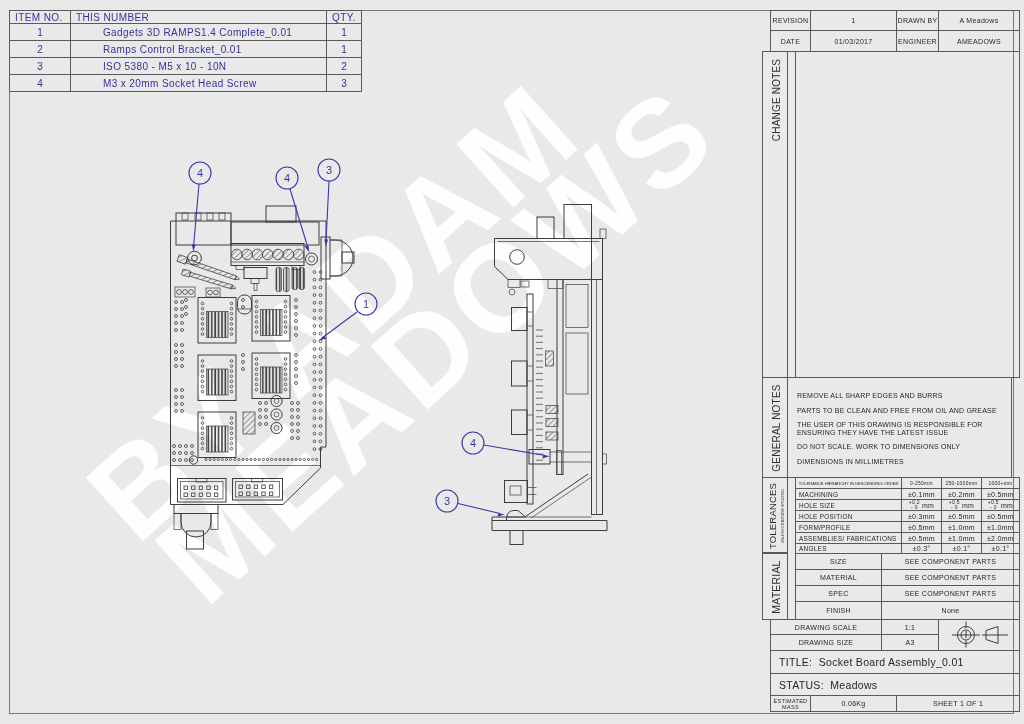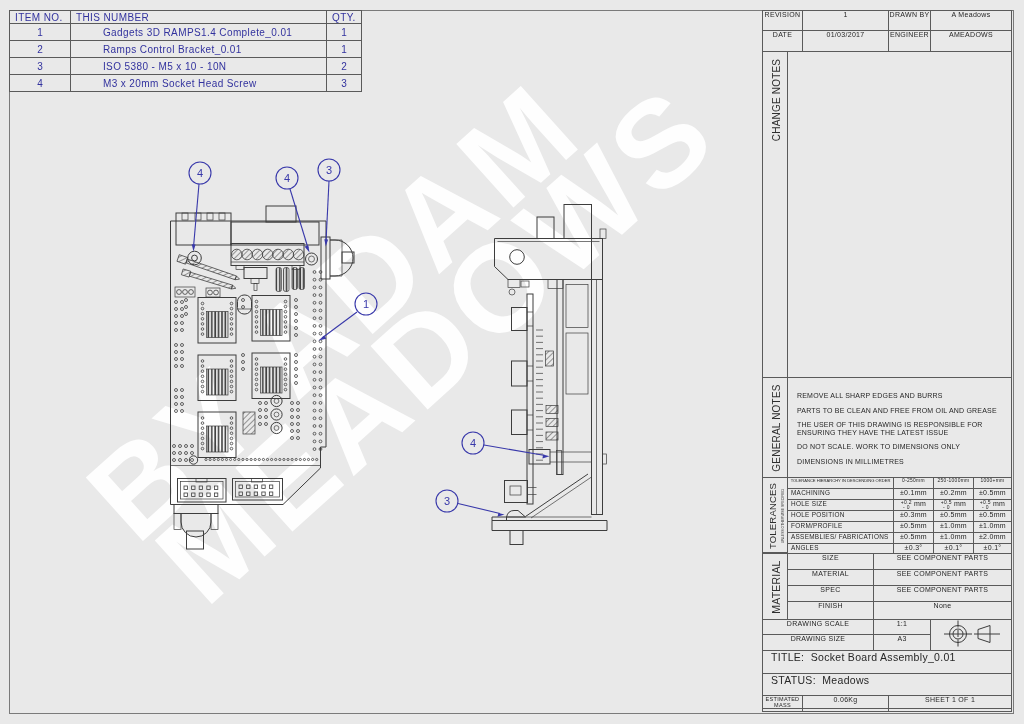--- a/index.html
+++ b/index.html
@@ -20,21 +20,21 @@
   .bluefill{fill:#3838aa;stroke:none;}
   text.balloon-num{fill:#3838aa;font-size:11px;font-family:"Liberation Sans",sans-serif;text-anchor:middle;}
   
   .bom{position:absolute;left:9px;top:10px;width:353px;z-index:4;border-collapse:collapse;color:#32329e;font-size:10px;}
   .bom td,.bom th{border:1px solid #5a5a5a;padding:0 5px;height:17px;font-weight:normal;white-space:nowrap;box-sizing:border-box;}
   .bom th{height:13px;text-align:left;letter-spacing:0.4px;}
   .bom td.c{text-align:center;}
   .bom td.l{text-align:left;letter-spacing:0.4px;padding-left:32px;}
   
   .tb{position:absolute;left:762px;top:10px;width:250px;height:702px;z-index:4;color:#262626;}
-  .tb .cell{position:absolute;box-sizing:border-box;border:1px solid #5a5a5a;display:flex;justify-content:center;font-size:7px;letter-spacing:0.3px;text-align:center;overflow:hidden;}
+  .tb .cell{position:absolute;box-sizing:border-box;border:1px solid #5a5a5a;display:flex;align-items:center;justify-content:center;font-size:7px;letter-spacing:0.3px;text-align:center;overflow:hidden;margin-left:8px;}
   .vtext{position:absolute;transform:translate(-50%,-50%) rotate(-90deg);white-space:nowrap;font-size:10px;letter-spacing:0.2px;color:#2e2e2e;}
   .tb .sec-label{position:absolute;box-sizing:border-box;border:1px solid #5a5a5a;}
   
   .notes-body{position:absolute;box-sizing:border-box;border:1px solid #5a5a5a;font-size:7px;letter-spacing:0.2px;line-height:7.5px;}
   .notes-body p{margin:0 0 7px 0;}
   .tol-name{justify-content:flex-start !important;padding-left:3px;font-size:6.4px !important;white-space:nowrap;}
   .tol-head{font-size:4.9px !important;white-space:nowrap;}
   .stack{display:inline-flex;flex-direction:column;font-size:5px;line-height:5px;margin-right:2px;vertical-align:middle;}
   .big{font-size:11px;letter-spacing:0.5px;}
   .title-cell{justify-content:flex-start !important;padding-left:8px;font-size:10.5px !important;letter-spacing:0.5px;}
@@ -721,20 +721,20 @@
         <line x1="22" y1="0.5" x2="22" y2="27.5" stroke-dasharray="7 2.5"></line>
         <path d="M42 9.5 L54 5.5 L54 22.5 L42 18.5 Z"></path>
         <line x1="38" y1="14" x2="64" y2="14"></line>
       </g>
     </svg>
   </div>
 
   <div class="cell title-cell" style="left:0;top:640px;width:250px;height:24px">
     <span>TITLE:</span>&nbsp;&nbsp;<span>Socket Board Assembly_0.01</span>
   </div>
-  <div class="cell title-cell" style="left:0;top:663px;width:250px;height:36px">
+  <div class="cell title-cell" style="left:0;top:663px;width:250px;height:23px">
     <span>STATUS:</span>&nbsp;&nbsp;<span>Meadows</span>
   </div>
 
   <div class="cell est-mass" style="left:0;top:685px;width:41px;height:17px">ESTIMATED MASS</div>
   <div class="cell big" style="left:40px;top:685px;width:87px;height:17px">0.06Kg</div>
   <div class="cell big" style="left:126px;top:685px;width:124px;height:17px">SHEET 1 OF 1</div>
 </div>
 
 </body></html>

